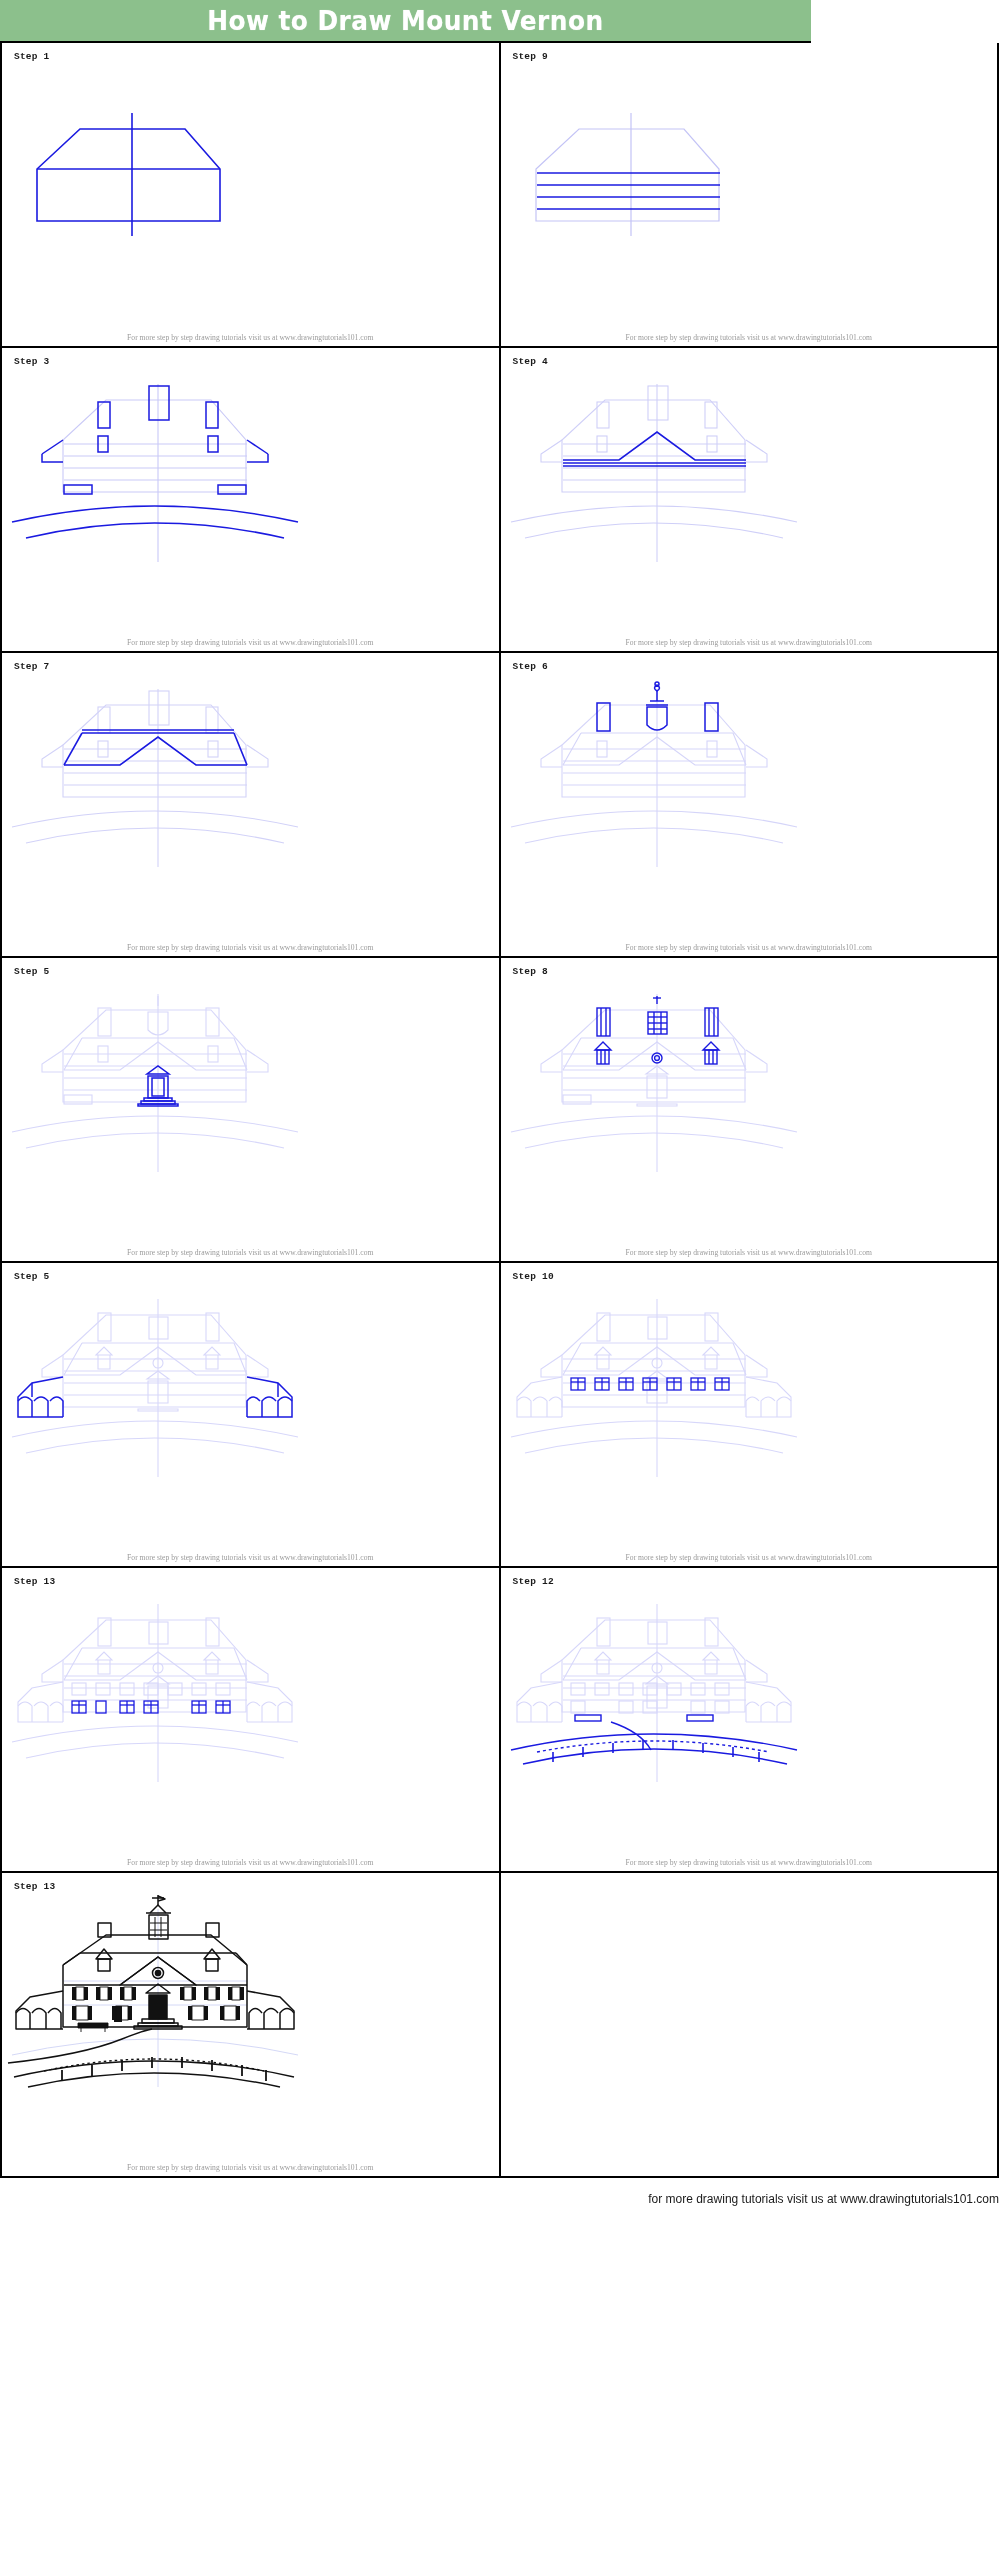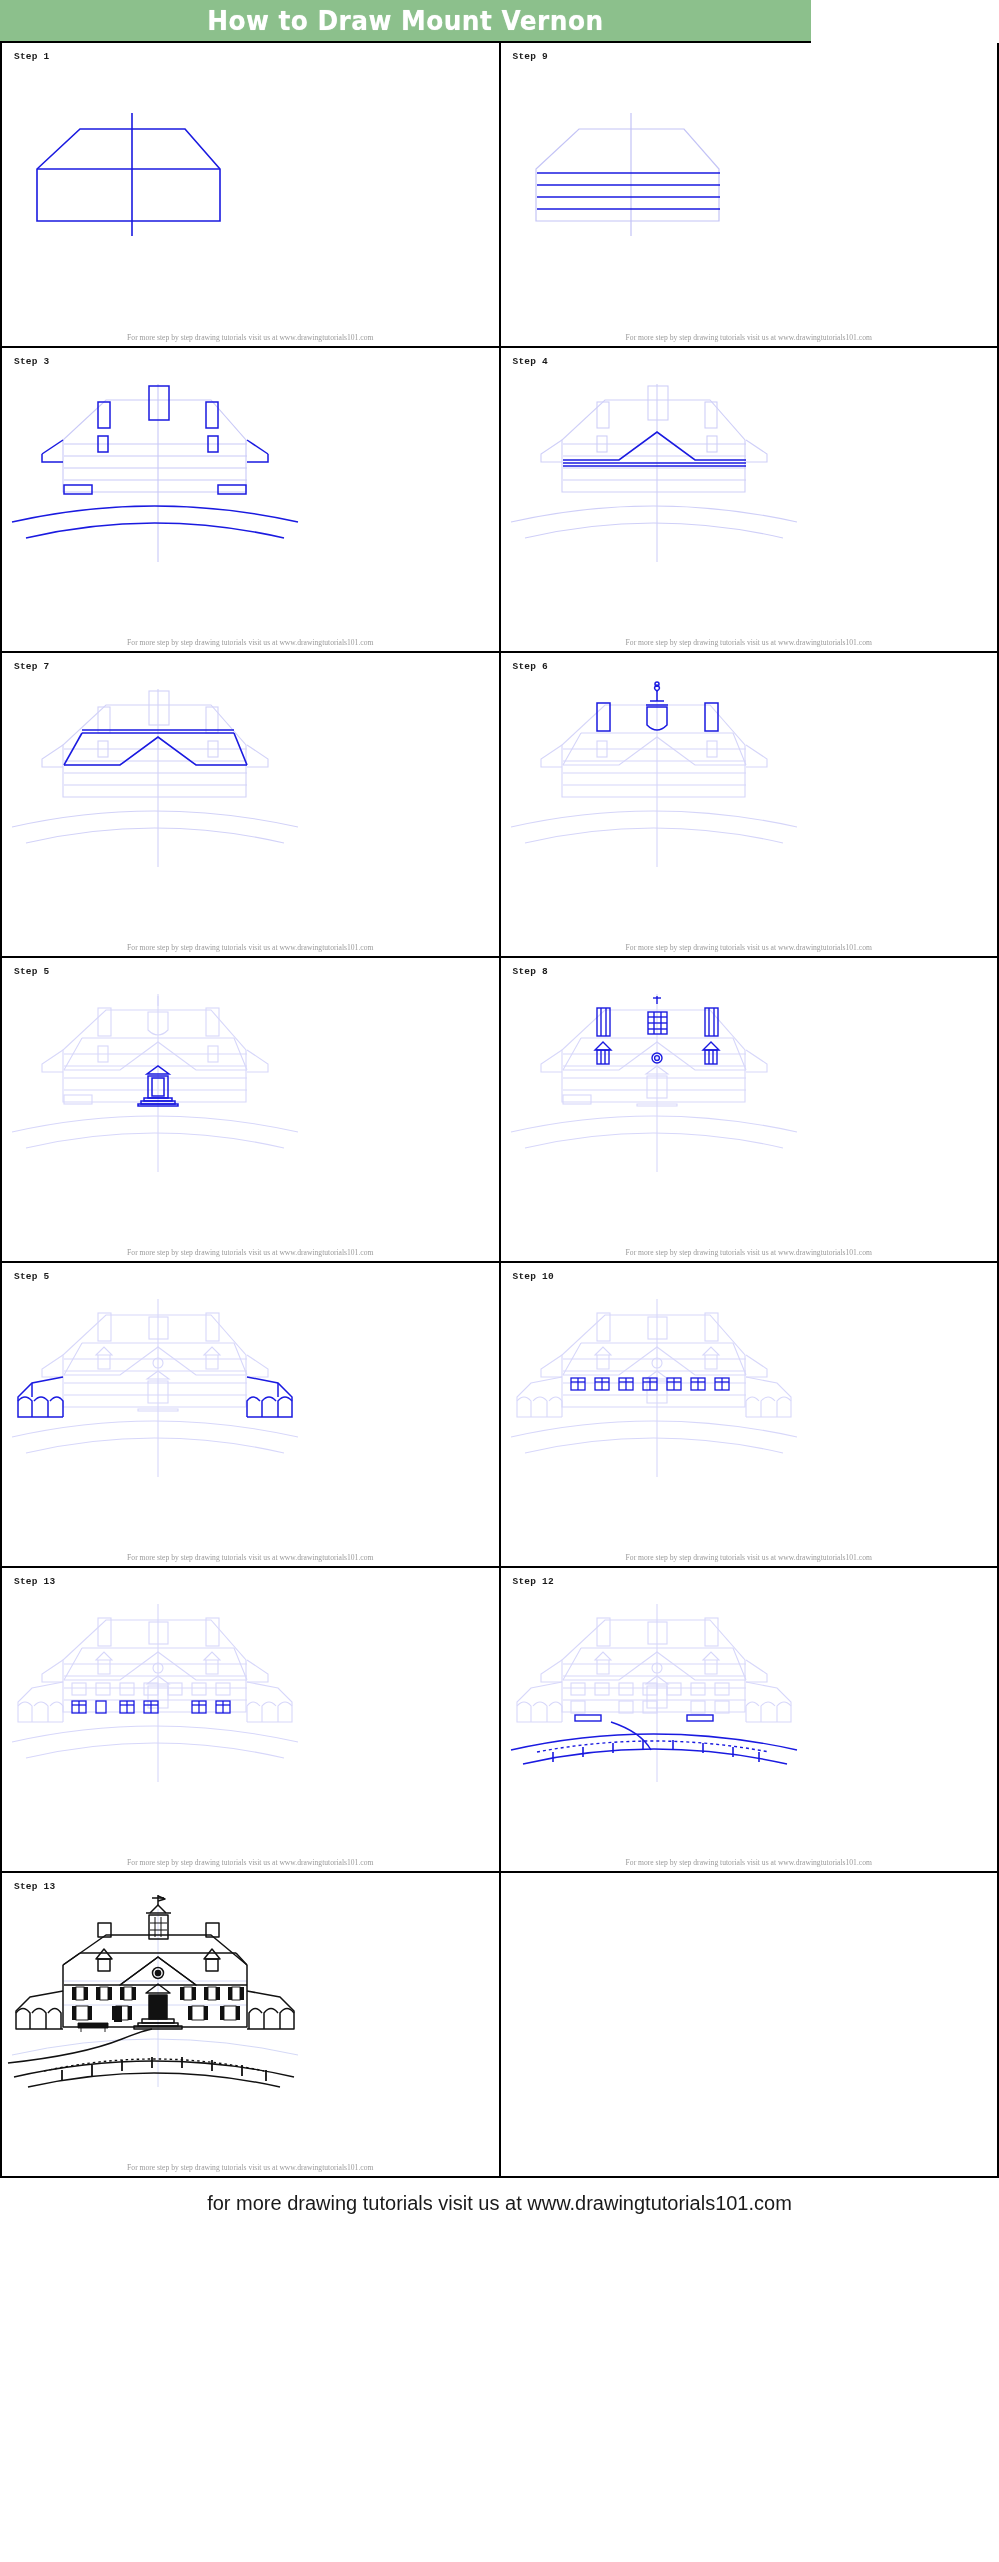--- a/index.html
+++ b/index.html
@@ -76,24 +76,24 @@
     position: absolute;
     left: 0; top: 14px;
     width: 496px;
     height: 272px;
   }
   .art svg { display: block; width: 100%; height: 100%; }
   .new { stroke:#1a1ae0; }
   
   .page-footer {
     width: 999px;
-    text-align: center;
+    text-align: right;
     padding-top: 14px;
     font-family: "Liberation Sans", sans-serif;
-    font-size: 20px;
+    font-size: 12px;
     color: #1a1a1a;
   }
 </style>
 </head>
 <body>
 
 <div id="page">
 
   <div class="banner">
     <div class="banner-title">How to Draw Mount Vernon</div>

